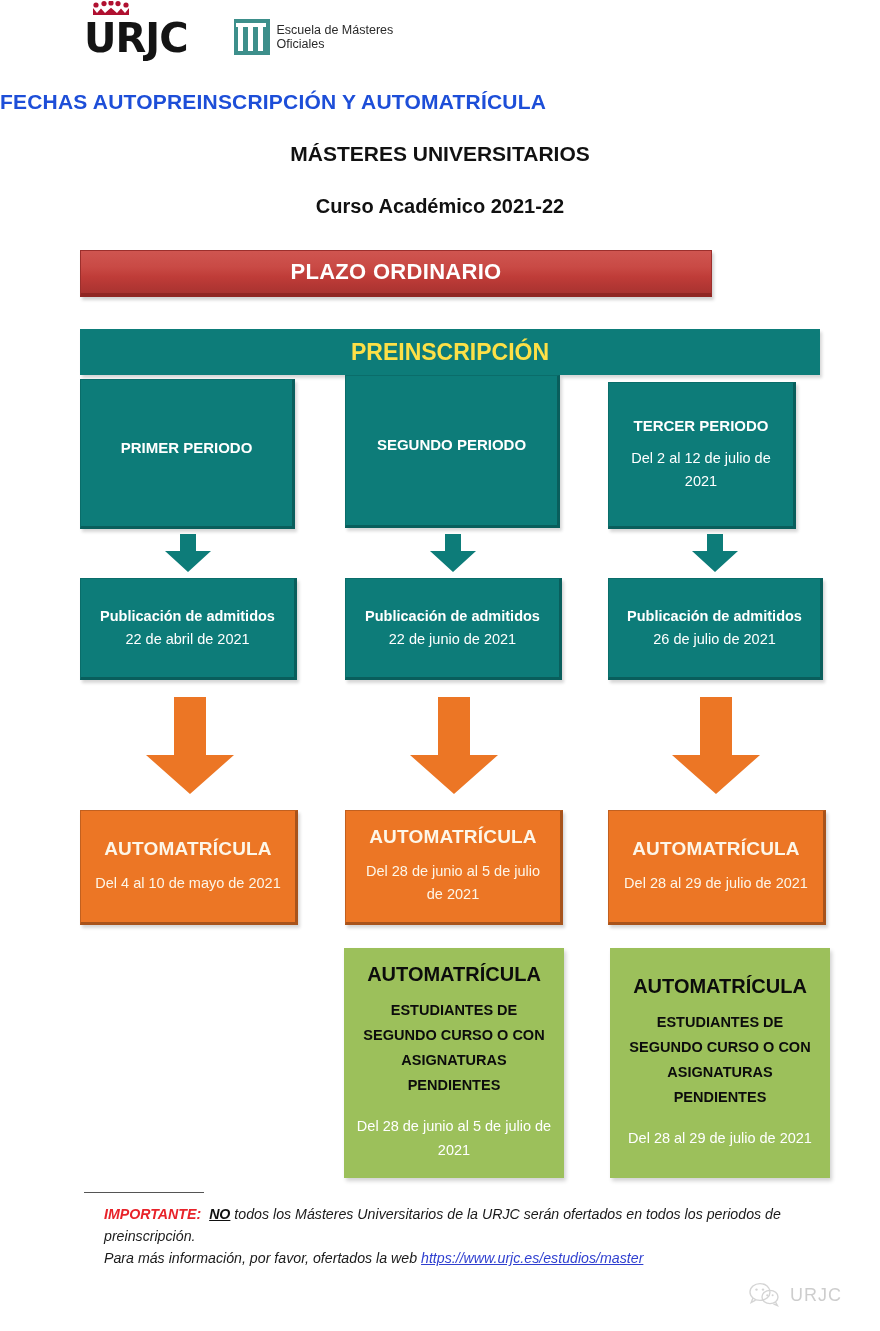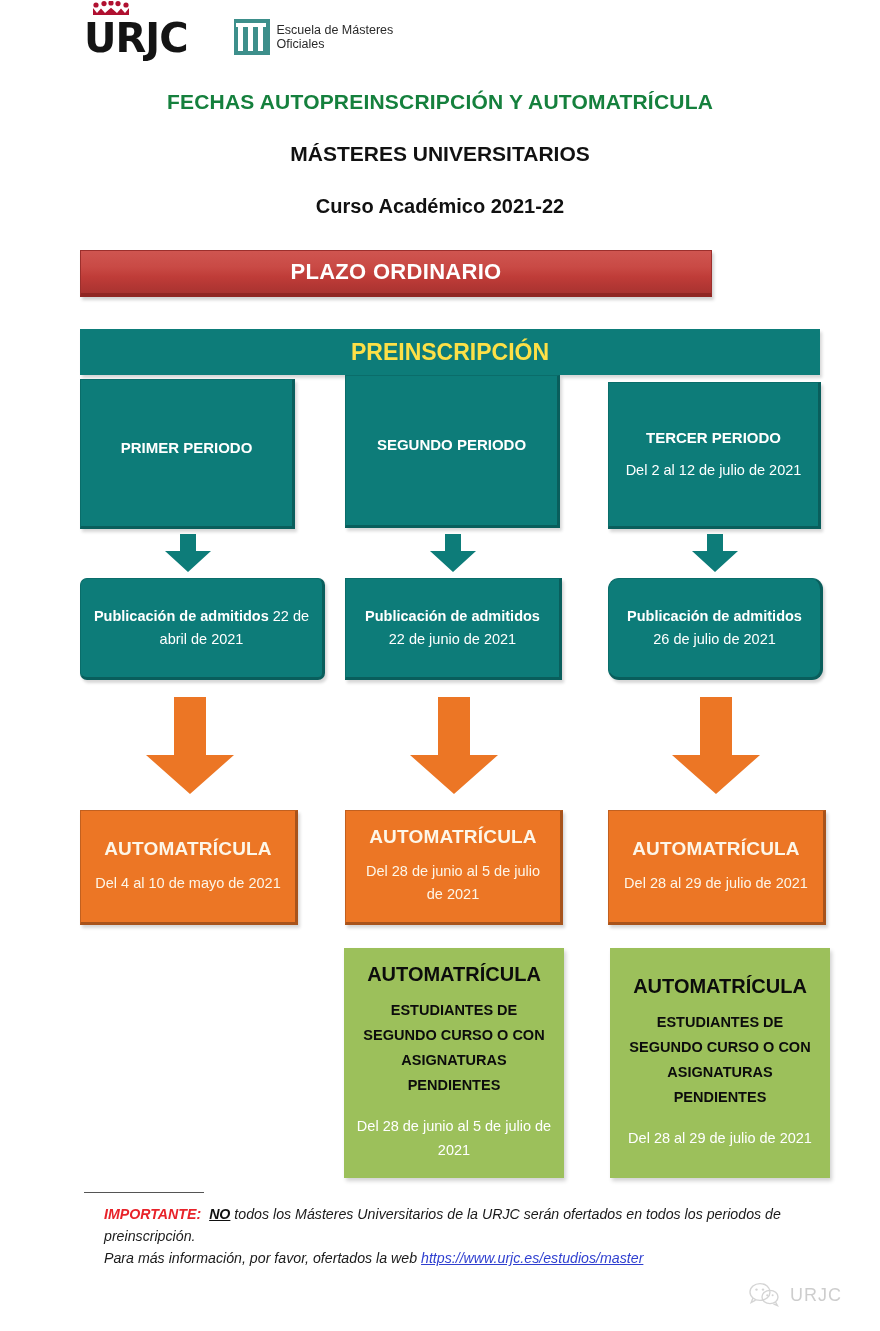--- a/index.html
+++ b/index.html
@@ -61,24 +61,24 @@
     line-height: 14px;
     color: #2a2a2a;
   }
 
   
   .h-main {
     position: absolute;
     left: 0;
     top: 90px;
     width: 880px;
-    text-align: center;
+    text-align: left;
     font-size: 21px;
     font-weight: bold;
-    color: #15803d;
+    color: #1d4ed8;
     letter-spacing: 0.2px;
   }
   .h-sub {
     position: absolute;
     left: 0;
     top: 142px;
     width: 880px;
     text-align: center;
     font-size: 21px;
     font-weight: bold;
@@ -302,44 +302,44 @@
 <div class="teal-header">PREINSCRIPCIÓN</div>
 
 <div class="box teal-box" style="left:80px; top:379px; width:215px; height:150px;">
   <div class="box-title">PRIMER PERIODO</div>
 </div>
 
 <div class="box teal-box" style="left:345px; top:375px; width:215px; height:153px;">
   <div class="box-title">SEGUNDO PERIODO</div>
 </div>
 
-<div class="box teal-box" style="left:608px; top:382px; width:213px; height:147px;">
+<div class="box teal-box" style="left:608px; top:382px; width:188px; height:147px;">
   <div class="box-title">TERCER PERIODO</div>
   <div class="box-body">Del 2 al 12 de julio de 2021</div>
 </div>
 
 <svg class="arrow" style="left:163px; top:534px;" width="50" height="40" viewBox="0 0 50 40">
   <path d="M17 0 H33 V17 H48 L25 38 L2 17 H17 Z" fill="#0d7c79"></path>
 </svg>
 <svg class="arrow" style="left:428px; top:534px;" width="50" height="40" viewBox="0 0 50 40">
   <path d="M17 0 H33 V17 H48 L25 38 L2 17 H17 Z" fill="#0d7c79"></path>
 </svg>
 <svg class="arrow" style="left:690px; top:534px;" width="50" height="40" viewBox="0 0 50 40">
   <path d="M17 0 H33 V17 H48 L25 38 L2 17 H17 Z" fill="#0d7c79"></path>
 </svg>
 
-<div class="box teal-box" style="left:80px; top:578px; width:245px; height:102px;border-radius:7px;">
+<div class="box teal-box" style="left:80px; top:578px; width:217px; height:102px;">
   <div class="box-body"><b>Publicación de admitidos</b><span> 22 de abril de 2021</span></div>
 </div>
 
 <div class="box teal-box" style="left:345px; top:578px; width:217px; height:102px;">
   <div class="box-body"><b>Publicación de admitidos</b><span> 22 de junio de 2021</span></div>
 </div>
 
-<div class="box teal-box" style="left:608px; top:578px; width:215px; height:102px;border-radius:11px;">
+<div class="box teal-box" style="left:608px; top:578px; width:215px; height:102px;">
   <div class="box-body"><b>Publicación de admitidos</b><span> 26 de julio de 2021</span></div>
 </div>
 
 <svg class="arrow" style="left:144px; top:697px;" width="92" height="100" viewBox="0 0 92 100">
   <path d="M30 0 H62 V58 H90 L46 97 L2 58 H30 Z" fill="#ec7625"></path>
 </svg>
 <svg class="arrow" style="left:408px; top:697px;" width="92" height="100" viewBox="0 0 92 100">
   <path d="M30 0 H62 V58 H90 L46 97 L2 58 H30 Z" fill="#ec7625"></path>
 </svg>
 <svg class="arrow" style="left:670px; top:697px;" width="92" height="100" viewBox="0 0 92 100">

